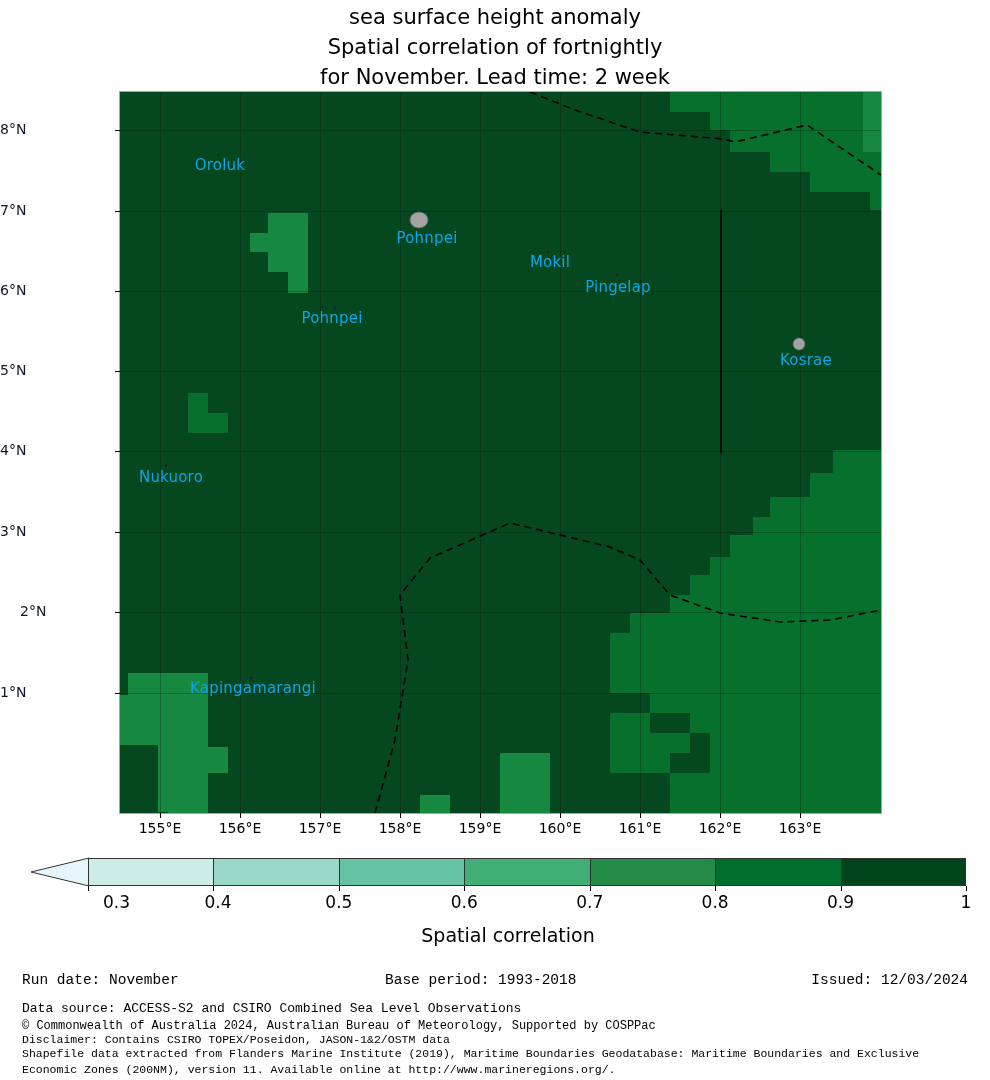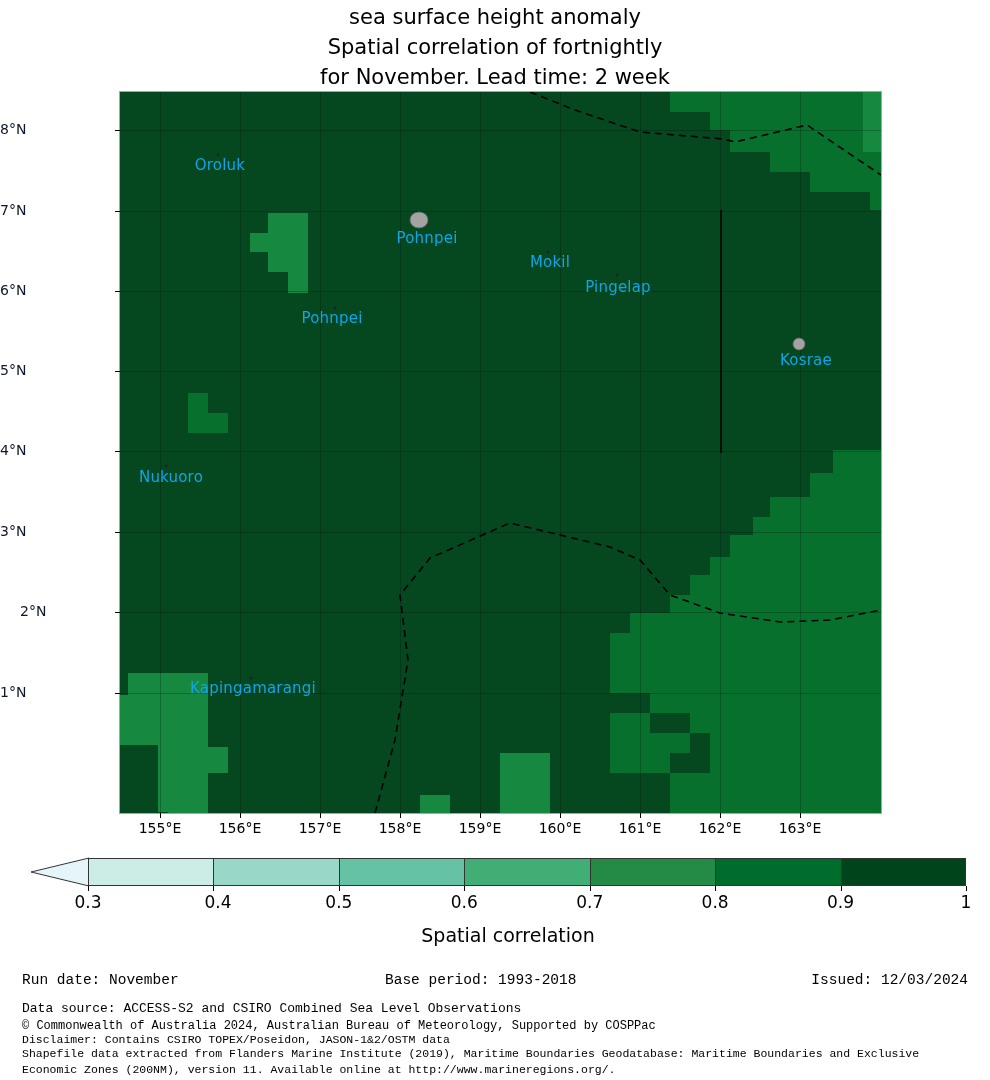--- a/index.html
+++ b/index.html
@@ -176,21 +176,21 @@
         <div class="cbar-seg" style="width: 125.429px; background: rgb(153, 216, 201);"></div>
         <div class="cbar-seg" style="width: 125.429px; background: rgb(102, 194, 164);"></div>
         <div class="cbar-seg" style="width: 125.429px; background: rgb(65, 174, 118);"></div>
         <div class="cbar-seg" style="width: 125.429px; background: rgb(35, 139, 69);"></div>
         <div class="cbar-seg" style="width: 125.429px; background: rgb(0, 109, 44);"></div>
         <div class="cbar-seg" style="width: 125.429px; background: rgb(0, 68, 27);"></div>
       </div>
     <div id="cbar-border" style="left: 88px; top: 858px; width: 878px; height: 28px;"></div>
     <div id="cbar-ticks">
         <div class="cbar-tick" style="left: 88px; top: 886px;"></div>
-        <div class="cbar-ticklabel" style="left: 88px; top: 892px;">0.3</div>
+        <div class="cbar-ticklabel" style="left: 100px; top: 892px; text-align: right;">0.3</div>
         <div class="cbar-tick" style="left: 213.429px; top: 886px;"></div>
         <div class="cbar-ticklabel" style="left: 218px; top: 892px;">0.4</div>
         <div class="cbar-tick" style="left: 338.857px; top: 886px;"></div>
         <div class="cbar-ticklabel" style="left: 338.857px; top: 892px;">0.5</div>
         <div class="cbar-tick" style="left: 464.286px; top: 886px;"></div>
         <div class="cbar-ticklabel" style="left: 464.286px; top: 892px;">0.6</div>
         <div class="cbar-tick" style="left: 589.714px; top: 886px;"></div>
         <div class="cbar-ticklabel" style="left: 589.714px; top: 892px;">0.7</div>
         <div class="cbar-tick" style="left: 715.143px; top: 886px;"></div>
         <div class="cbar-ticklabel" style="left: 715.143px; top: 892px;">0.8</div>

